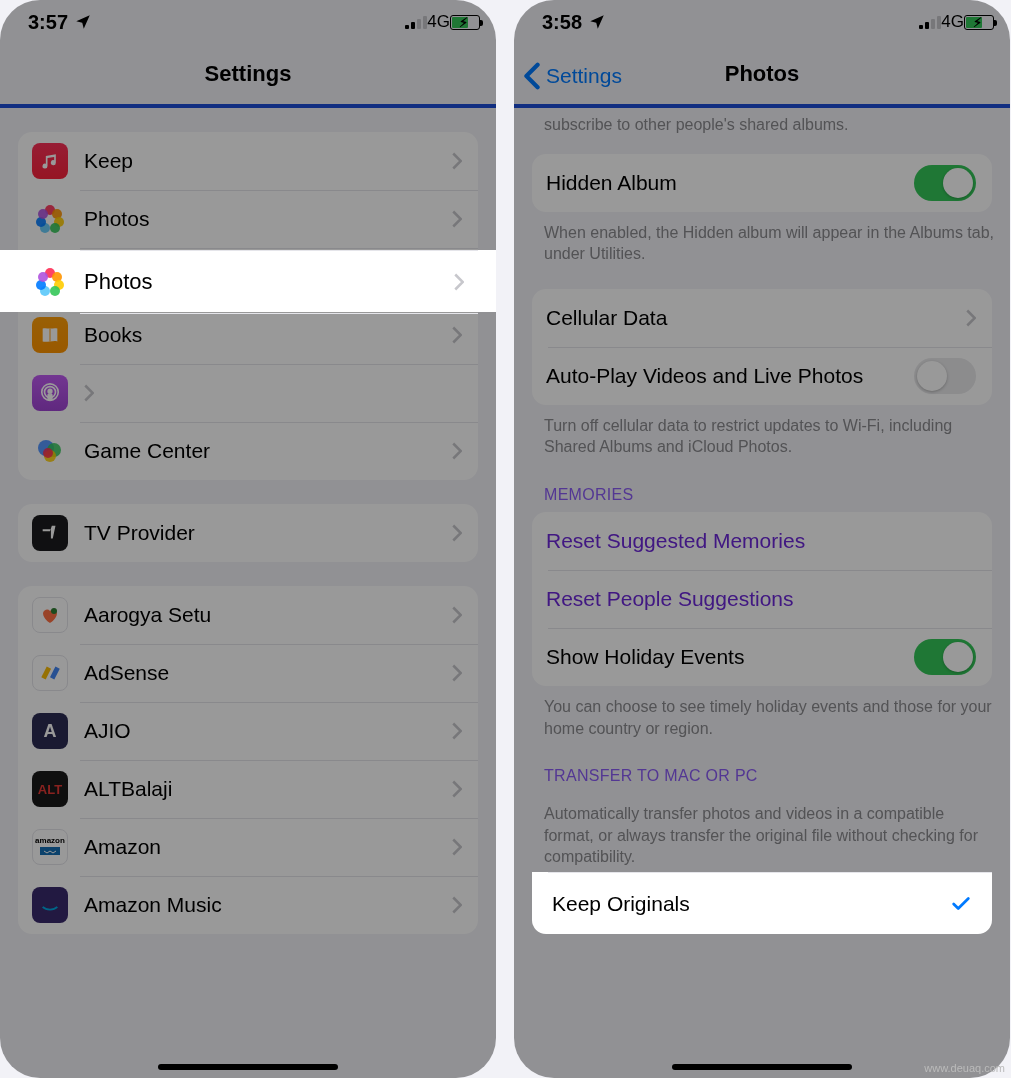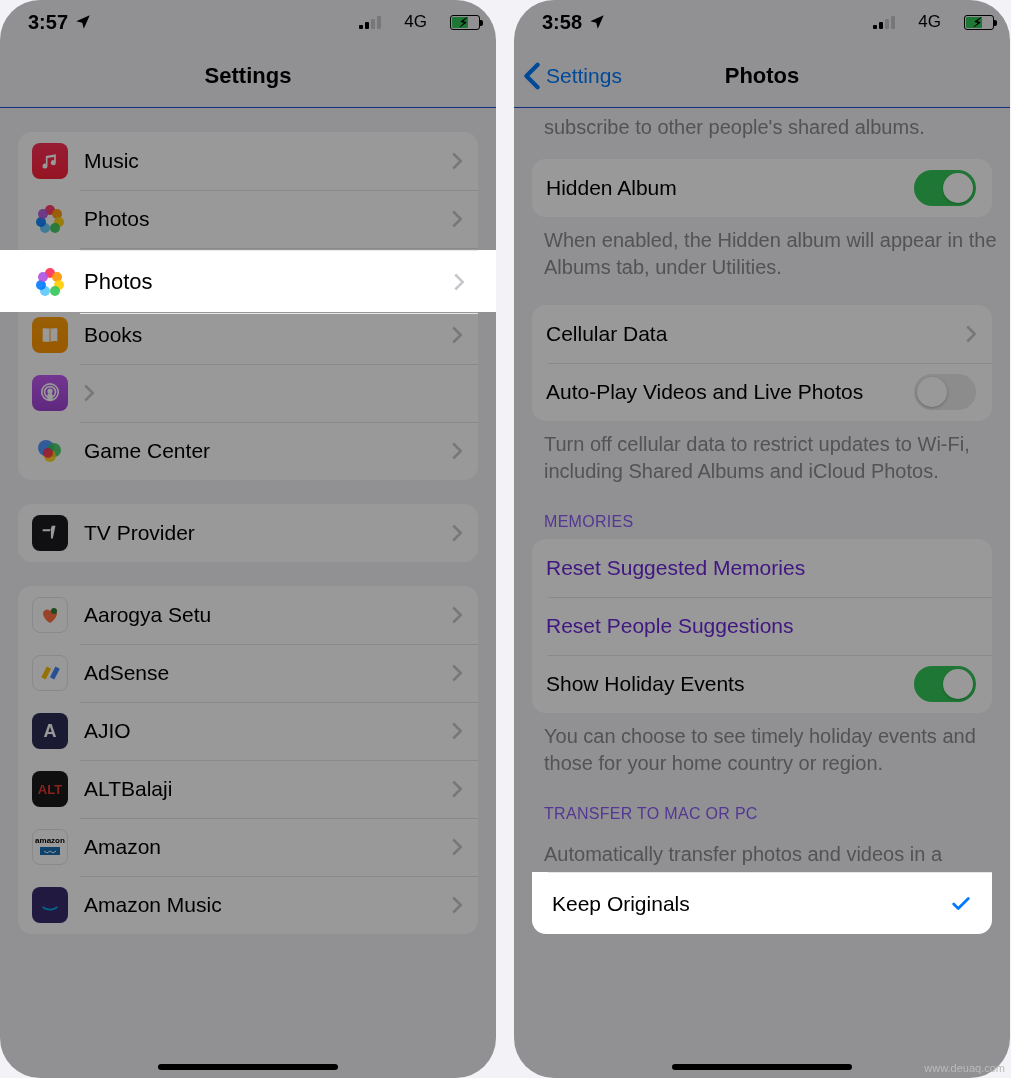--- a/index.html
+++ b/index.html
@@ -46,21 +46,21 @@
   .status-time { font-weight: 700; }
   .status-loc { margin-left: 6px; }
   .status-loc svg { width: 18px; height: 18px; display: block; }
   .status-right {
     position: absolute;
     right: 16px;
     top: 0;
     height: 44px;
     display: flex;
     align-items: center;
-    gap: 23px;
+    gap: 0;
   }
   .signal-bars { display: flex; align-items: flex-end; gap: 2px; height: 14px; }
   .signal-bars span { width: 4px; background: #000; border-radius: 1px; }
   .signal-bars span:nth-child(1){height:4px;}
   .signal-bars span:nth-child(2){height:7px;}
   .signal-bars span:nth-child(3){height:10px; background:#c7c7cc;}
   .signal-bars span:nth-child(4){height:13px; background:#c7c7cc;}
   .net-label { font-size: 17px; font-weight: 500; }
   .battery {
     width: 30px; height: 15px;
@@ -73,21 +73,21 @@
   }
   .battery .fill { position: absolute; left: 1px; top: 1px; bottom: 1px; width: 16px; background: #34c759; border-radius: 1px;}
   .battery .bolt { position:absolute; left:8px; top:-1px; font-size:13px; font-weight:700;}
   
   .nav-bar {
     height: 64px;
     display: flex;
     align-items: center;
     justify-content: center;
     position: relative;
-    border-bottom: 1px solid #1d4ed8;
+    border-bottom: 4px solid #1d4ed8;
     background: #f2f2f7;
   }
   .nav-title { font-size: 22px; font-weight: 600; }
   .nav-back {
     position: absolute;
     left: 8px;
     top: 0;
     height: 64px;
     display: flex;
     align-items: center;
@@ -138,21 +138,21 @@
     display: flex; align-items: center; justify-content: center;
     color: #fff; font-size: 18px; font-weight: 600;
     position: relative;
   }
   .row-label { font-size: 21px; color:#000; flex: 1; }
   .row-label.link { color: #6d28d9; }
   .chev { color: #c7c7cc; }
   .chev svg { width: 10px; height: 18px; display: block; }
 
   .footer-text {
-    font-size: 20px;
+    font-size: 16px;
     color: #8a8a8e;
     padding: 10px 13px 0 30px;
     line-height: 1.35;
   }
   .header-text {
     font-size: 16px;
     color: #8b5cf6;
     padding: 28px 30px 8px 30px;
     text-transform: none;
     letter-spacing: 0.3px;
@@ -256,21 +256,21 @@
     <div class="content">
       <div class="content-scroll" style="top:0;">
 
         <div class="group">
           <div class="row">
             <div class="app-icon bg-red">
                 <svg width="20" height="20" viewBox="0 0 24 24" fill="#fff">
                   <path d="M9 18a3 3 0 1 1-2-2.83V6l12-2v10a3 3 0 1 1-2-2.83V7.2l-8 1.33V18z"></path>
                 </svg>
               </div>
-            <div class="row-label">Music</div>
+            <div class="row-label">Keep</div>
             <span class="chev">
                 <svg viewBox="0 0 8 14" fill="none" stroke="#c7c7cc" stroke-width="2">
                   <path d="M1 1l6 6-6 6"></path>
                 </svg>
               </span>
           </div>
           <div class="row">
             <div class="app-icon" style="background:#fff;">
               <div class="photos-flower">
                 <div class="petal" style="background:#fe2d55;left:9px;top:0;"></div>

